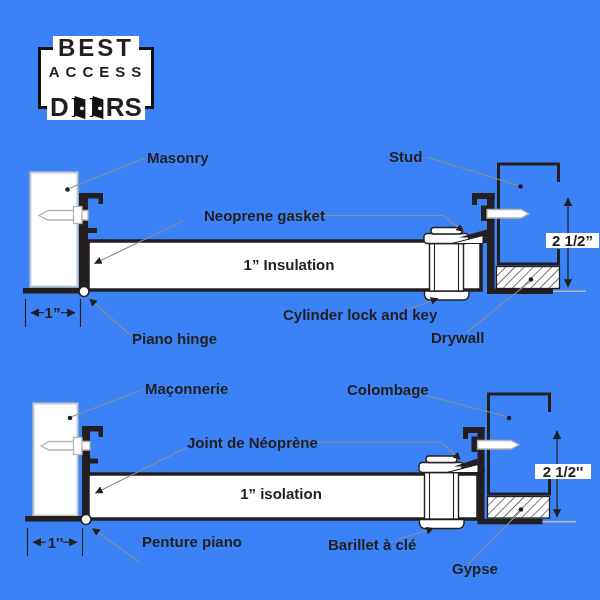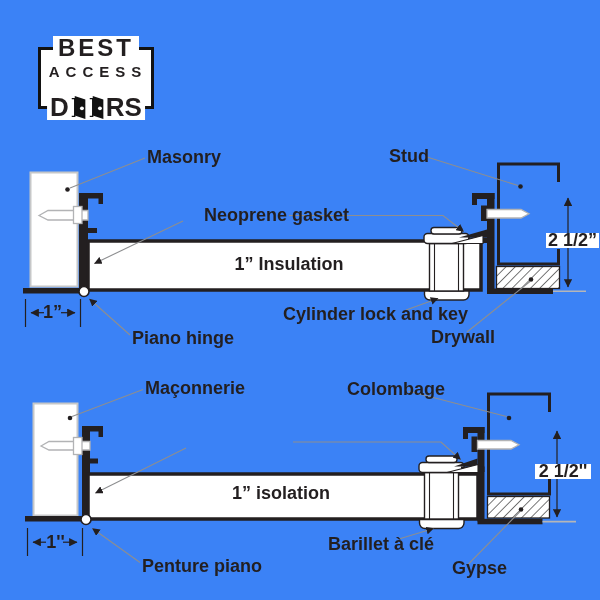--- a/index.html
+++ b/index.html
@@ -1,19 +1,19 @@
 <!DOCTYPE html>
 <html><head>
 <meta charset="utf-8">
 <style>
   html,body{margin:0;padding:0;background:#fff;}
   .canvas{position:relative;width:600px;height:600px;background:#3b82f6;overflow:hidden;
           font-family:"Liberation Sans",sans-serif;color:#231f20;}
   .diagram-svg{position:absolute;left:0;top:0;}
-  .lbl{position:absolute;font-weight:700;font-size:18px;line-height:15px;
+  .lbl{position:absolute;font-weight:700;font-size:15px;line-height:15px;
        color:#231f20;white-space:nowrap;}
   .lbl.center{text-align:center;}
   .lbl.onwhite{background:#fff;padding:0 1px;}
   
   .logo{position:absolute;left:38px;top:36px;width:116px;}
   .logo-box{position:relative;border:3px solid #121212;height:56px;margin-top:11px;background:#fff;}
   .logo-best{position:absolute;top:-14px;left:50%;transform:translateX(-50%);
              background:#fff;padding:0 5px;font-size:24px;font-weight:900;
              letter-spacing:3px;line-height:1;white-space:nowrap;}
   .logo-access{text-align:center;margin-top:14px;font-size:15px;font-weight:700;
@@ -219,20 +219,21 @@
   <div class="lbl" style="left:184px;top:208px;padding-left:20px;">Neoprene gasket</div>
   <div class="lbl center" style="left:232px;top:257px;width:114px;">1” Insulation</div>
   <div class="lbl" style="left:283px;top:307px;">Cylinder lock and key</div>
   <div class="lbl" style="left:431px;top:330px;">Drywall</div>
   <div class="lbl" style="left:132px;top:331px;">Piano hinge</div>
   <div class="lbl center" style="left:36px;top:305px;width:33px;">1”</div>
   <div class="lbl center onwhite" style="left:546px;top:233px;width:51px;">2 1/2”</div>
 
   <div class="lbl" style="left:145px;top:381px;">Maçonnerie</div>
   <div class="lbl" style="left:347px;top:382px;">Colombage</div>
+  <div class="lbl" style="left:187px;top:435px;">Joint de Néoprène</div>
   <div class="lbl center" style="left:224px;top:486px;width:114px;">1” isolation</div>
   <div class="lbl" style="left:328px;top:537px;">Barillet à clé</div>
   <div class="lbl" style="left:430px;top:561px;margin-left:22px;">Gypse</div>
-  <div class="lbl" style="left:142px;top:559px;">Penture piano</div>
+  <div class="lbl" style="left:142px;top:534px;">Penture piano</div>
   <div class="lbl center" style="left:39px;top:535px;width:33px;">1''</div>
   <div class="lbl center onwhite" style="left:535px;top:464px;width:54px;">2 1/2''</div>
 
 </div>
 
 </body></html>

